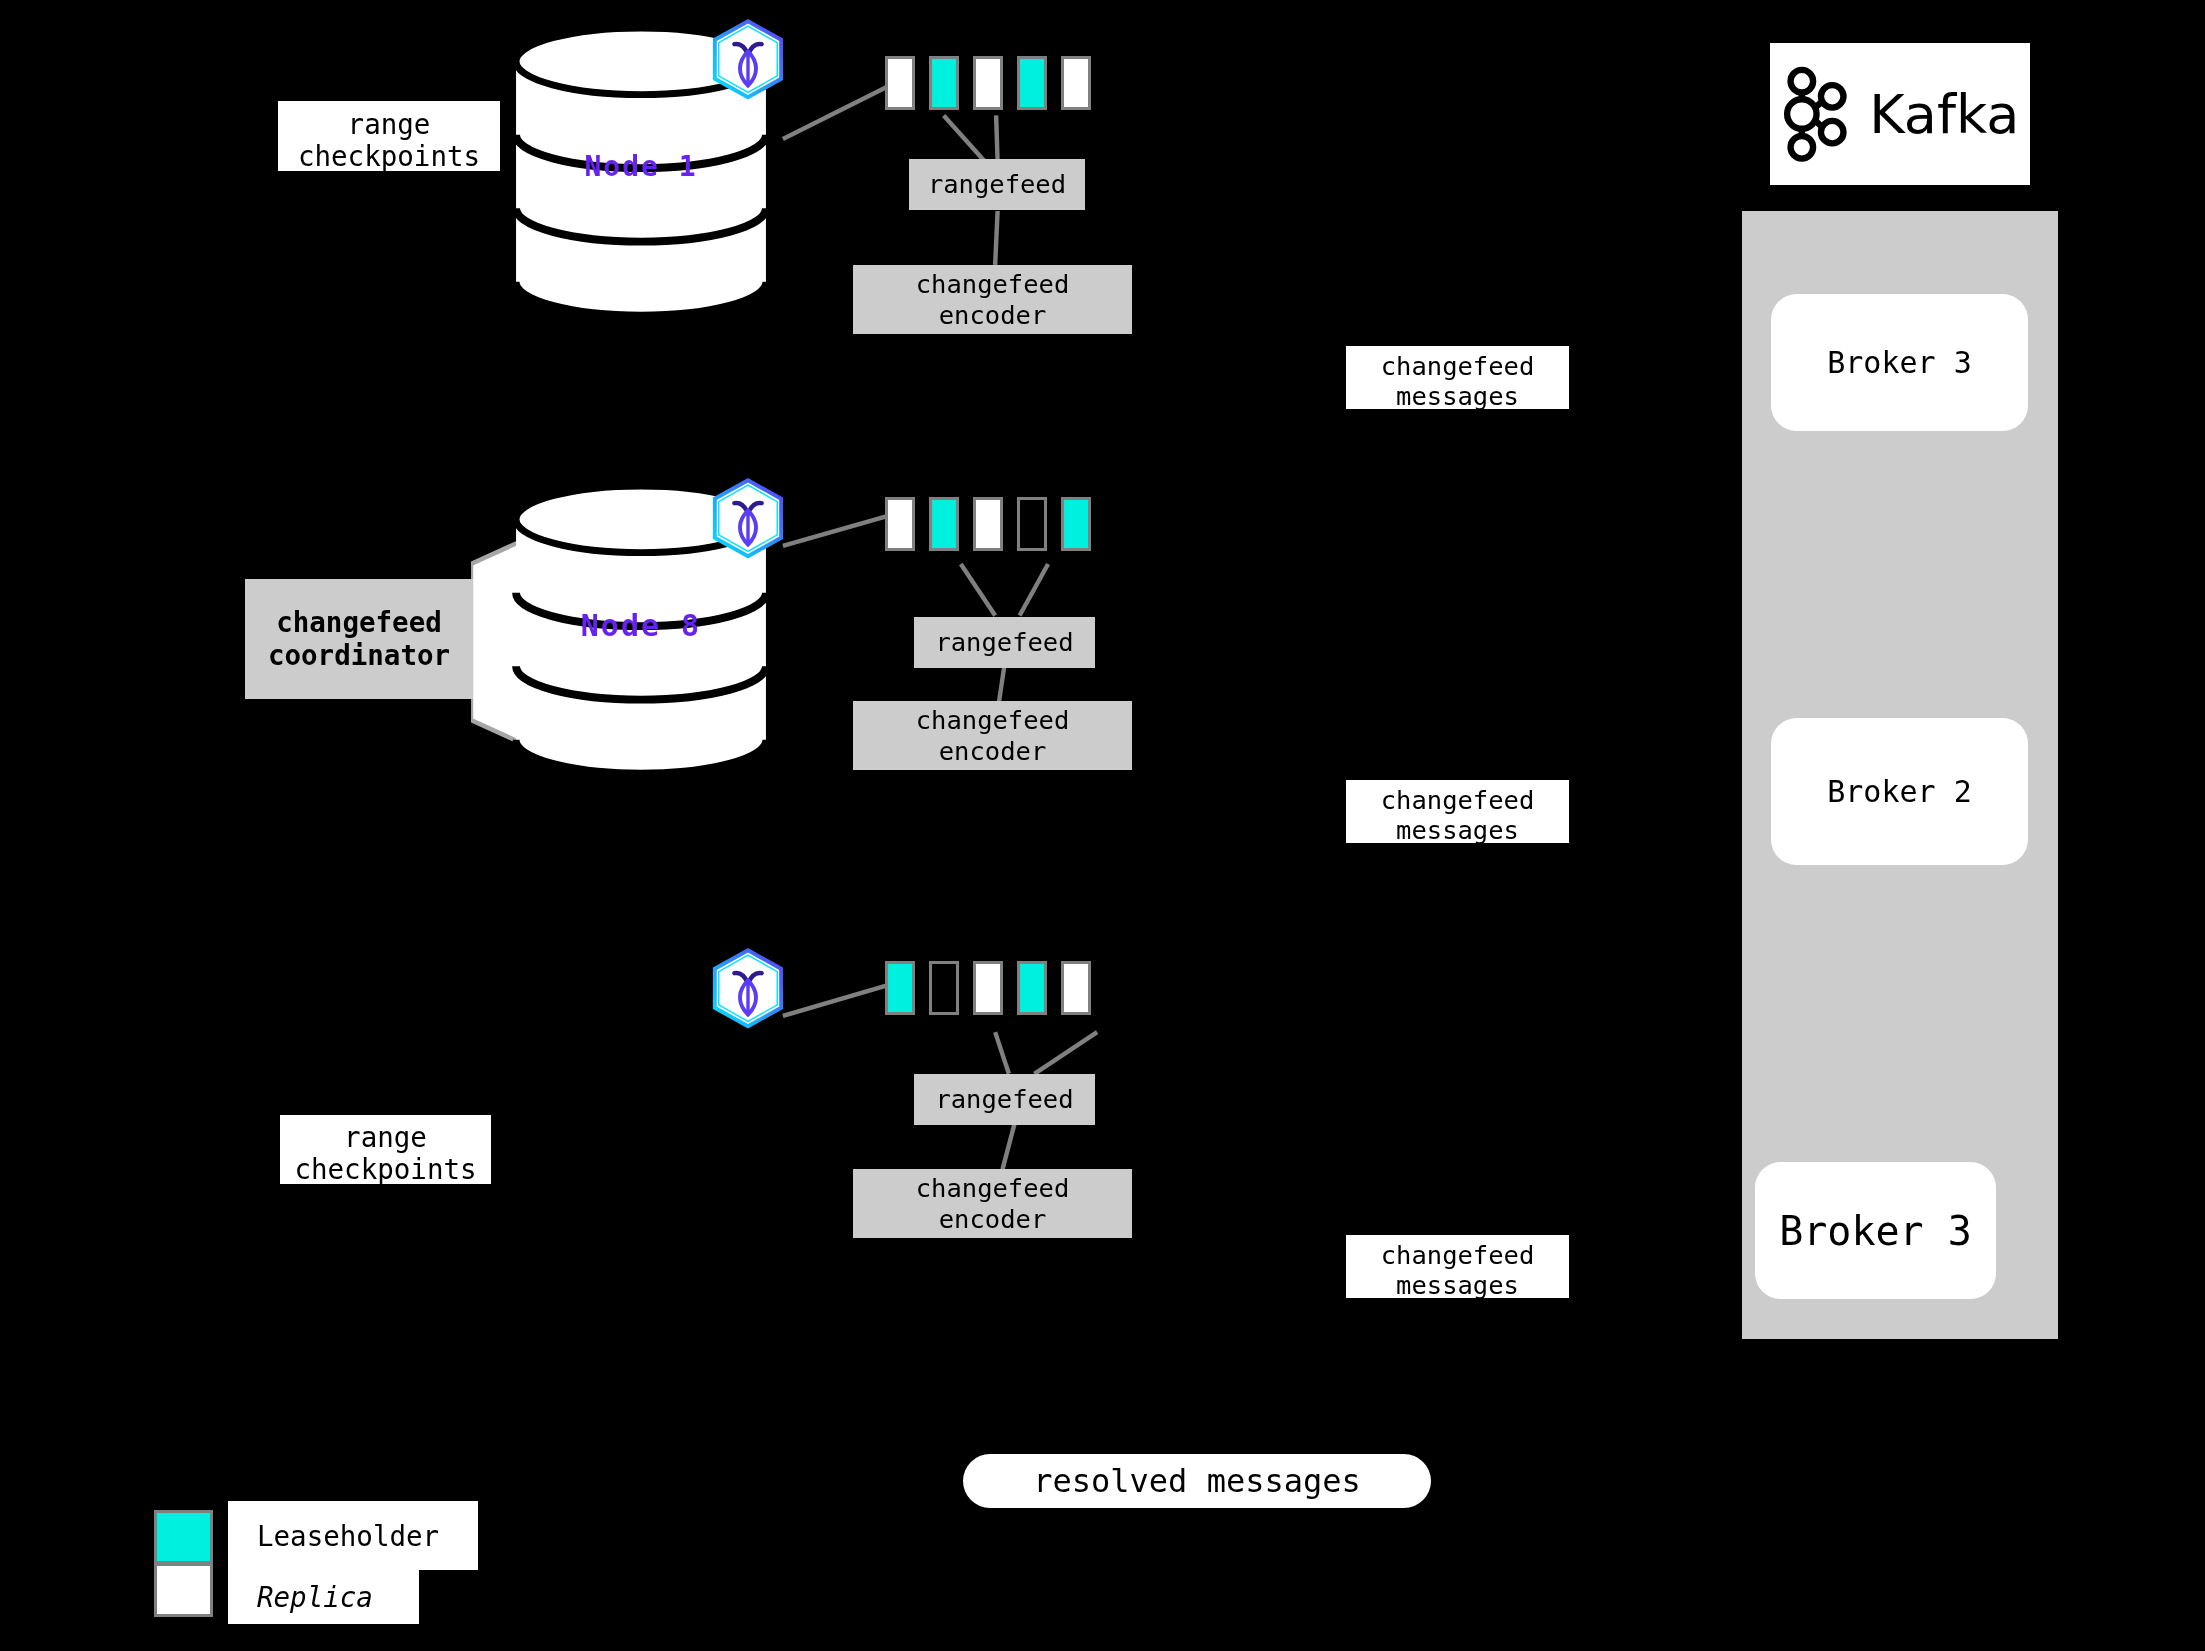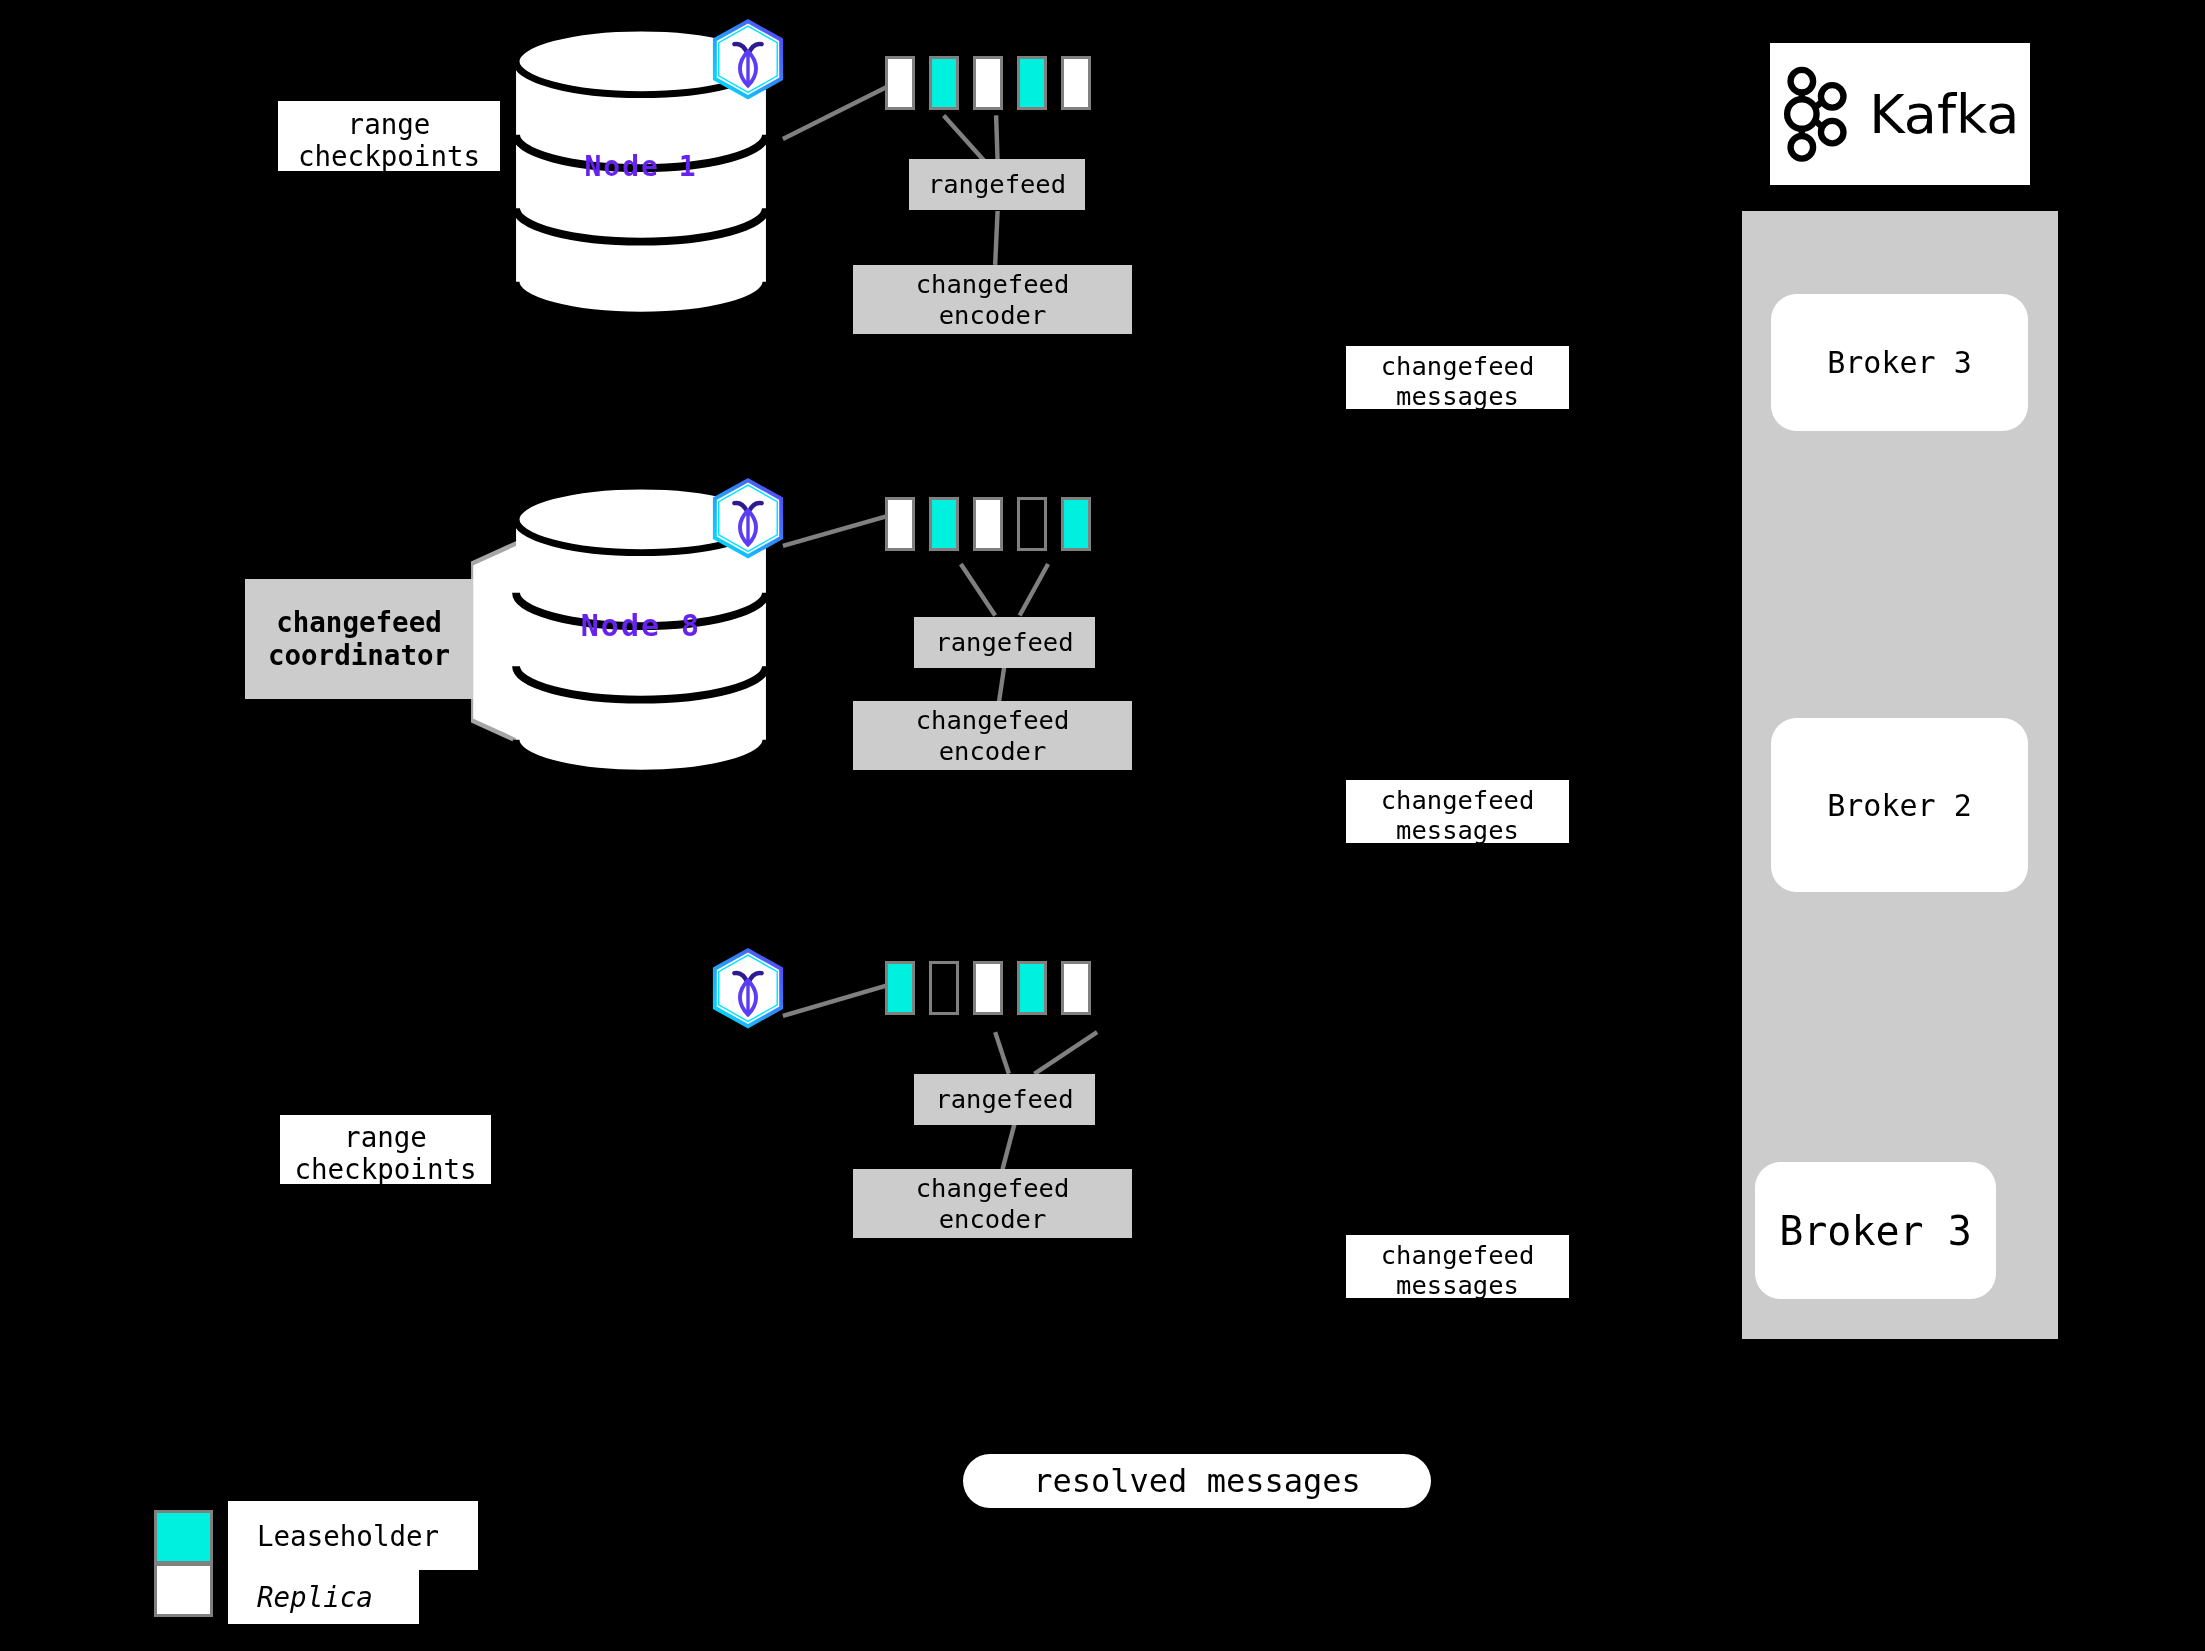--- a/index.html
+++ b/index.html
@@ -261,21 +261,21 @@
         <line x1="42" y1="130" x2="42" y2="145"></line>
         <line x1="68" y1="88" x2="84" y2="74"></line>
         <line x1="68" y1="112" x2="84" y2="127"></line>
       </g>
     </svg>
     <span class="ktext" style="font-size:54px;margin-left:14.7px;">Kafka</span>
   </div>
 
   <div class="abs kafkapanel" style="left:1742px;top:211px;width:316px;height:1128px;">
     <div class="abs broker" style="left:29px;top:83px;width:257px;height:137px;font-size:30px;">Broker 3</div>
-    <div class="abs broker" style="left:29px;top:507px;width:257px;height:174px;font-size:30px;">Broker 2</div>
+    <div class="abs broker" style="left:29px;top:507px;width:257px;height:147px;font-size:30px;">Broker 2</div>
     <div class="abs broker" style="left:13px;top:951px;width:241px;height:137px;font-size:40px;">Broker 3</div>
   </div>
 
   <div class="abs pill" style="left:963px;top:1454px;width:468px;height:54px;font-size:32px;">resolved messages</div>
 
   <div class="abs" style="left:113px;top:1510px;width:294px;height:123px;margin-left:41px;">
     <div class="abs legend-sw" style="left:0px;top:0px;width:59px;height:54px;background:#00f0e0;"></div>
     <div class="abs legend-lab" style="left:74px;top:-8.8px;width:221px;height:69px;font-size:27.5px;">Leaseholder</div>
     <div class="abs legend-sw" style="left:0px;top:53px;width:59px;height:54px;background:#ffffff;"></div>
     <div class="abs legend-lab" style="left:74px;top:60px;width:162px;height:54px;font-size:27.5px;font-style:italic;">Replica</div>

